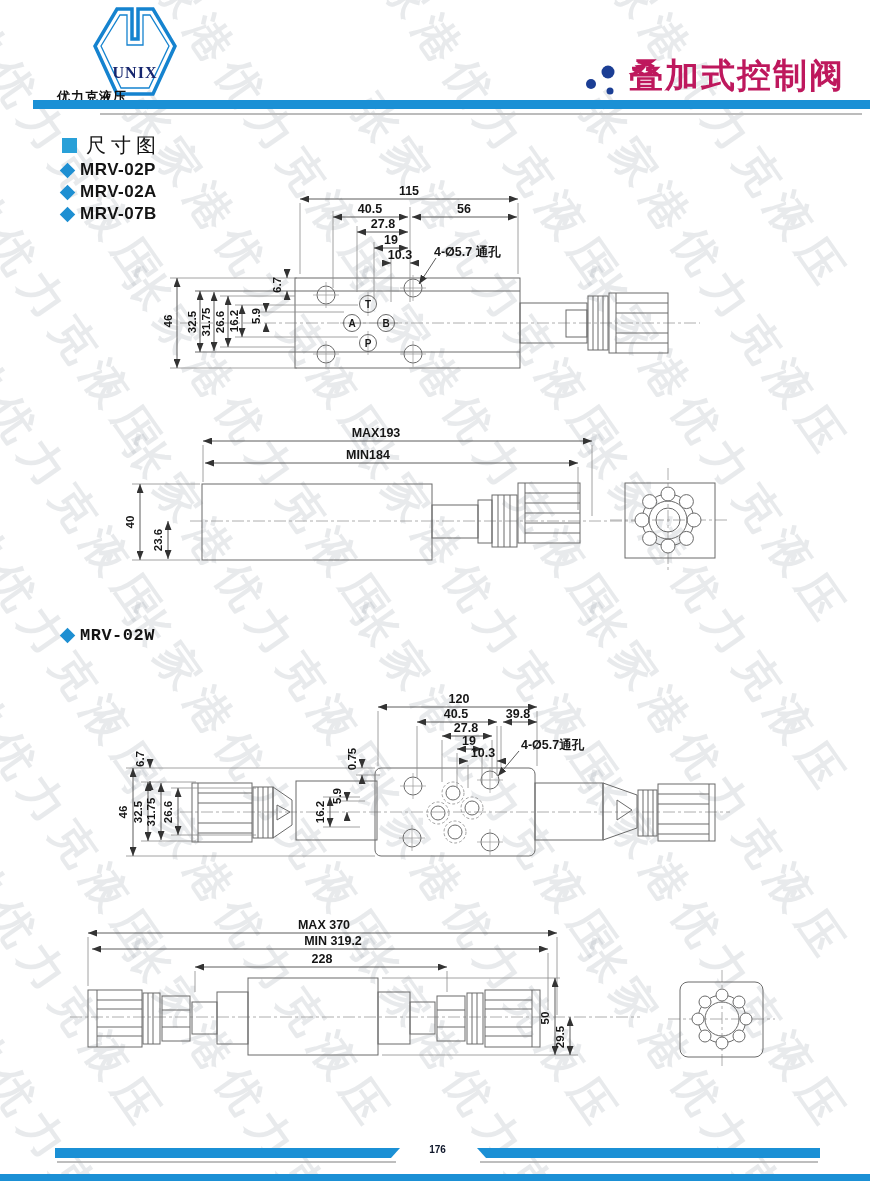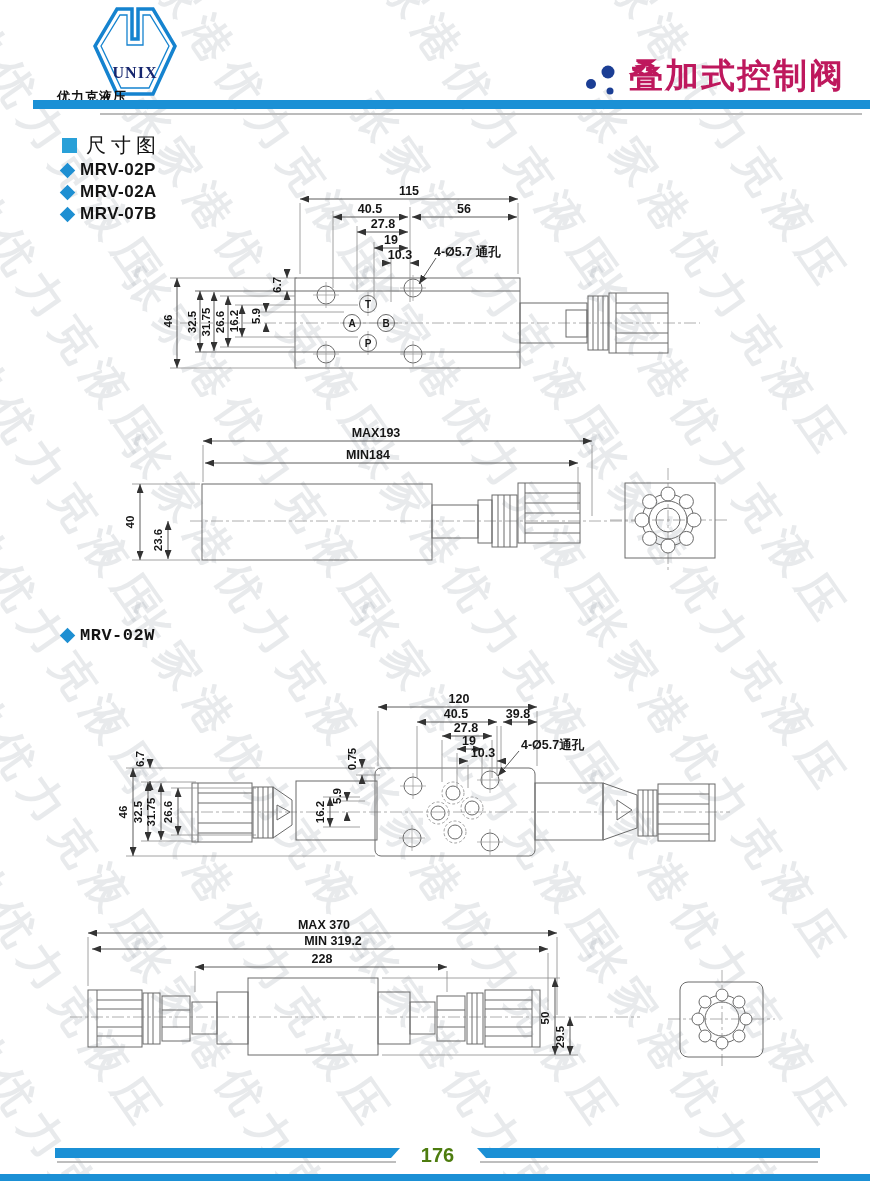--- a/index.html
+++ b/index.html
@@ -40,21 +40,21 @@
   .dim  { stroke:#4a4a4a; stroke-width:0.9; fill:none; }
   .cl   { stroke:#9a9a9a; stroke-width:0.8; fill:none; stroke-dasharray:12 3 3 3; }
   .tick { stroke:#9a9a9a; stroke-width:0.7; }
   .bump { fill:#ffffff; stroke:#6a6a6a; stroke-width:1; }
   text.dt  { font:bold 12.5px "Liberation Sans", sans-serif; fill:#161616; text-anchor:middle; }
   text.dtv { font:bold 11.5px "Liberation Sans", sans-serif; fill:#161616; text-anchor:middle; }
   text.note{ font:bold 12.5px "Liberation Sans", sans-serif; fill:#161616; text-anchor:start; }
   text.port{ font:bold 10px "Liberation Sans", sans-serif; fill:#161616; text-anchor:middle; }
   
   .page-num { position:absolute; left:410px; top:1144px; width:55px; text-align:center;
-              font-size:20px; font-weight:bold; color:#4d7c0f; }
+              font-size:10px; font-weight:bold; color:#0f172a; }
   .bottom-strip { position:absolute; left:0; top:1174px; width:870px; height:7px; background:#1b90d5; }
 </style>
 </head>
 <body>
 
 <div class="wm-layer" id="watermarks">
     <div class="wm" style="left: -70px; top: -85px;">张家港优力克液压</div>
     <div class="wm" style="left: 158px; top: -85px;">张家港优力克液压</div>
     <div class="wm" style="left: 386px; top: -85px;">张家港优力克液压</div>
     <div class="wm" style="left: 614px; top: -85px;">张家港优力克液压</div>

